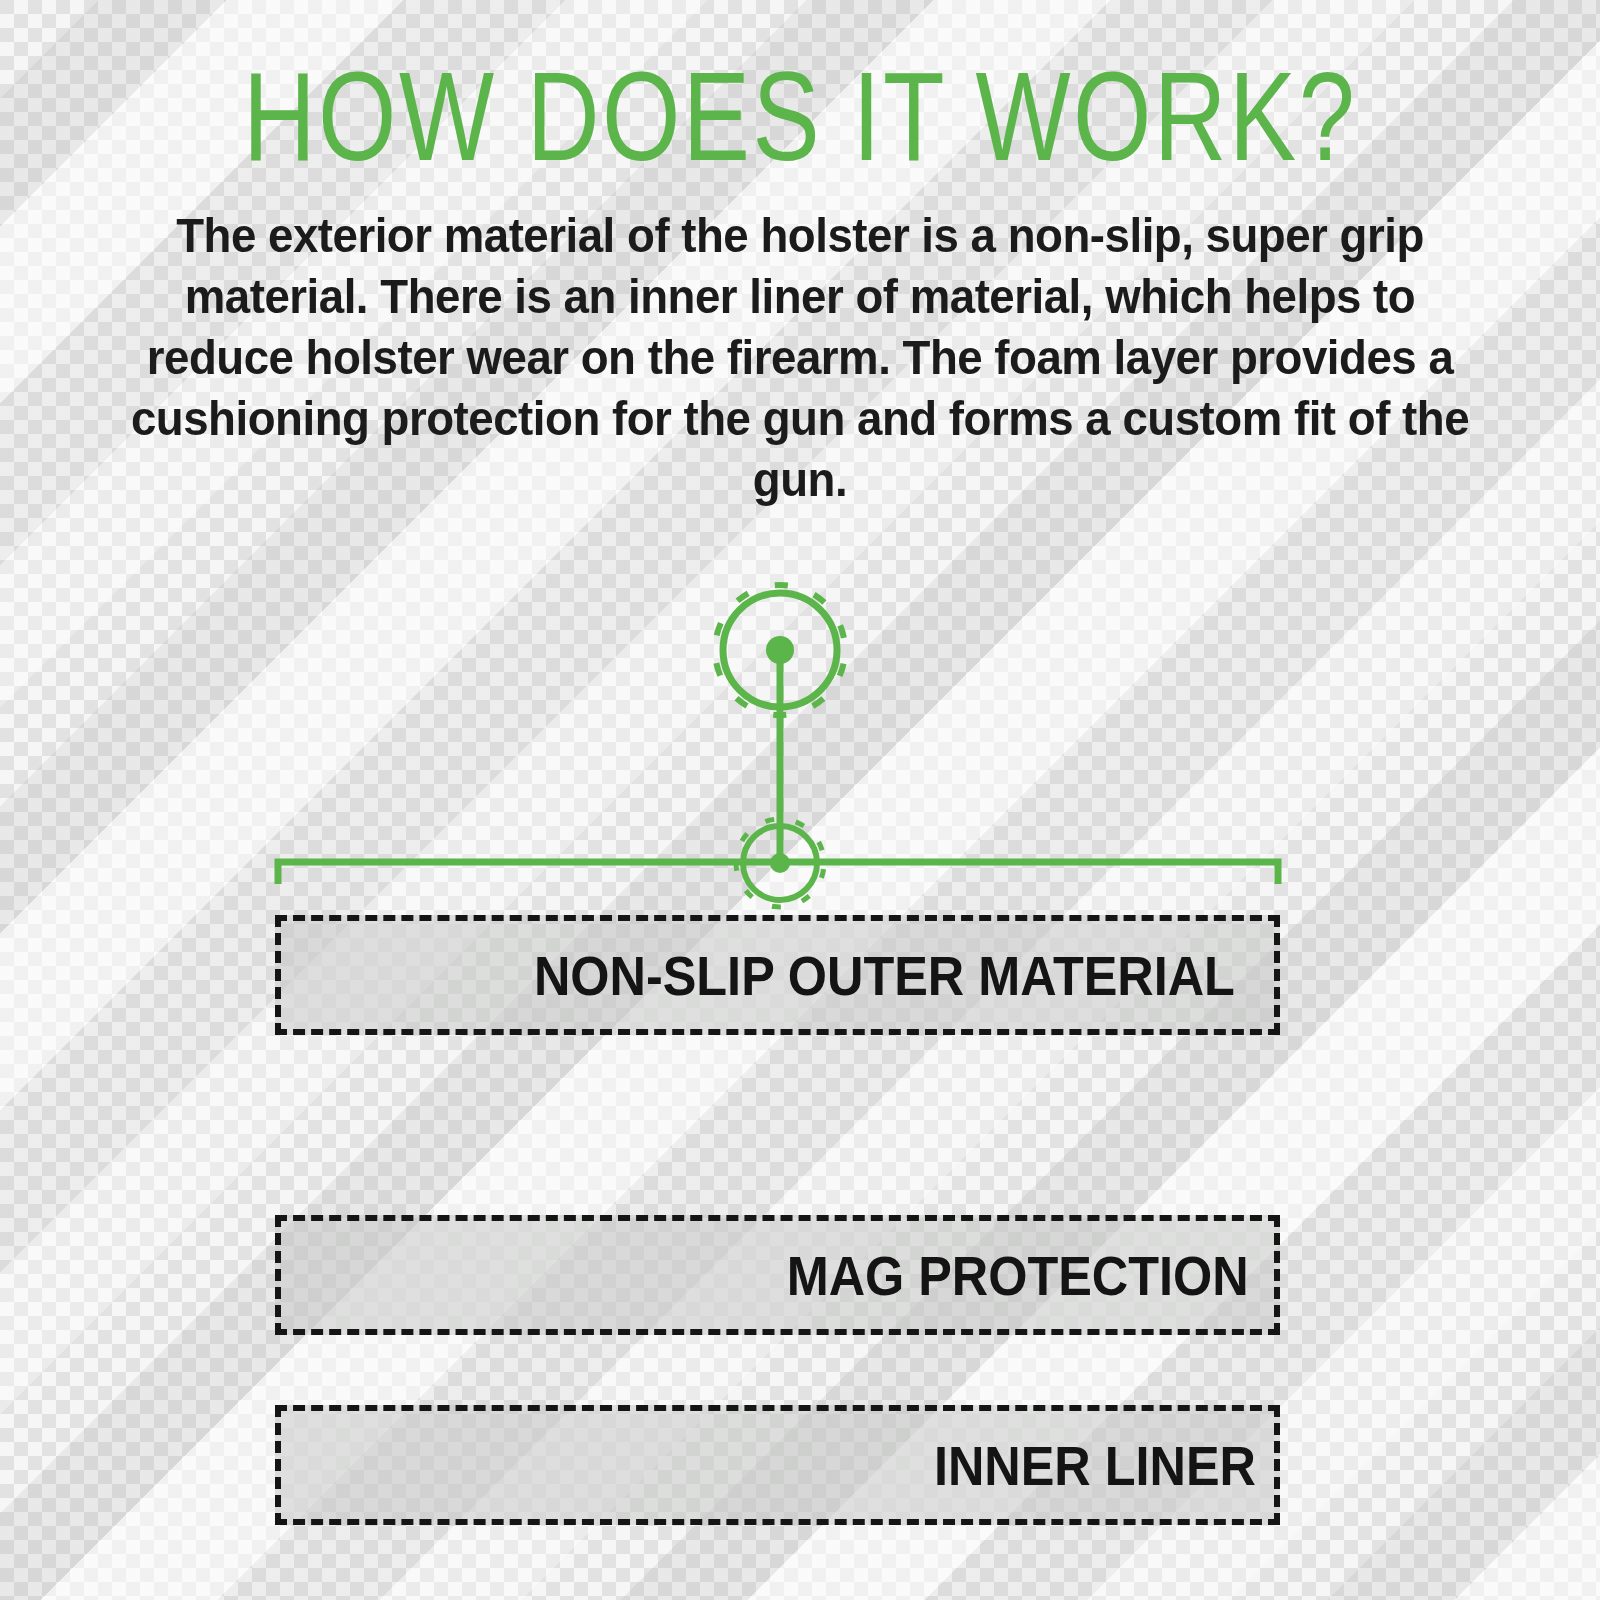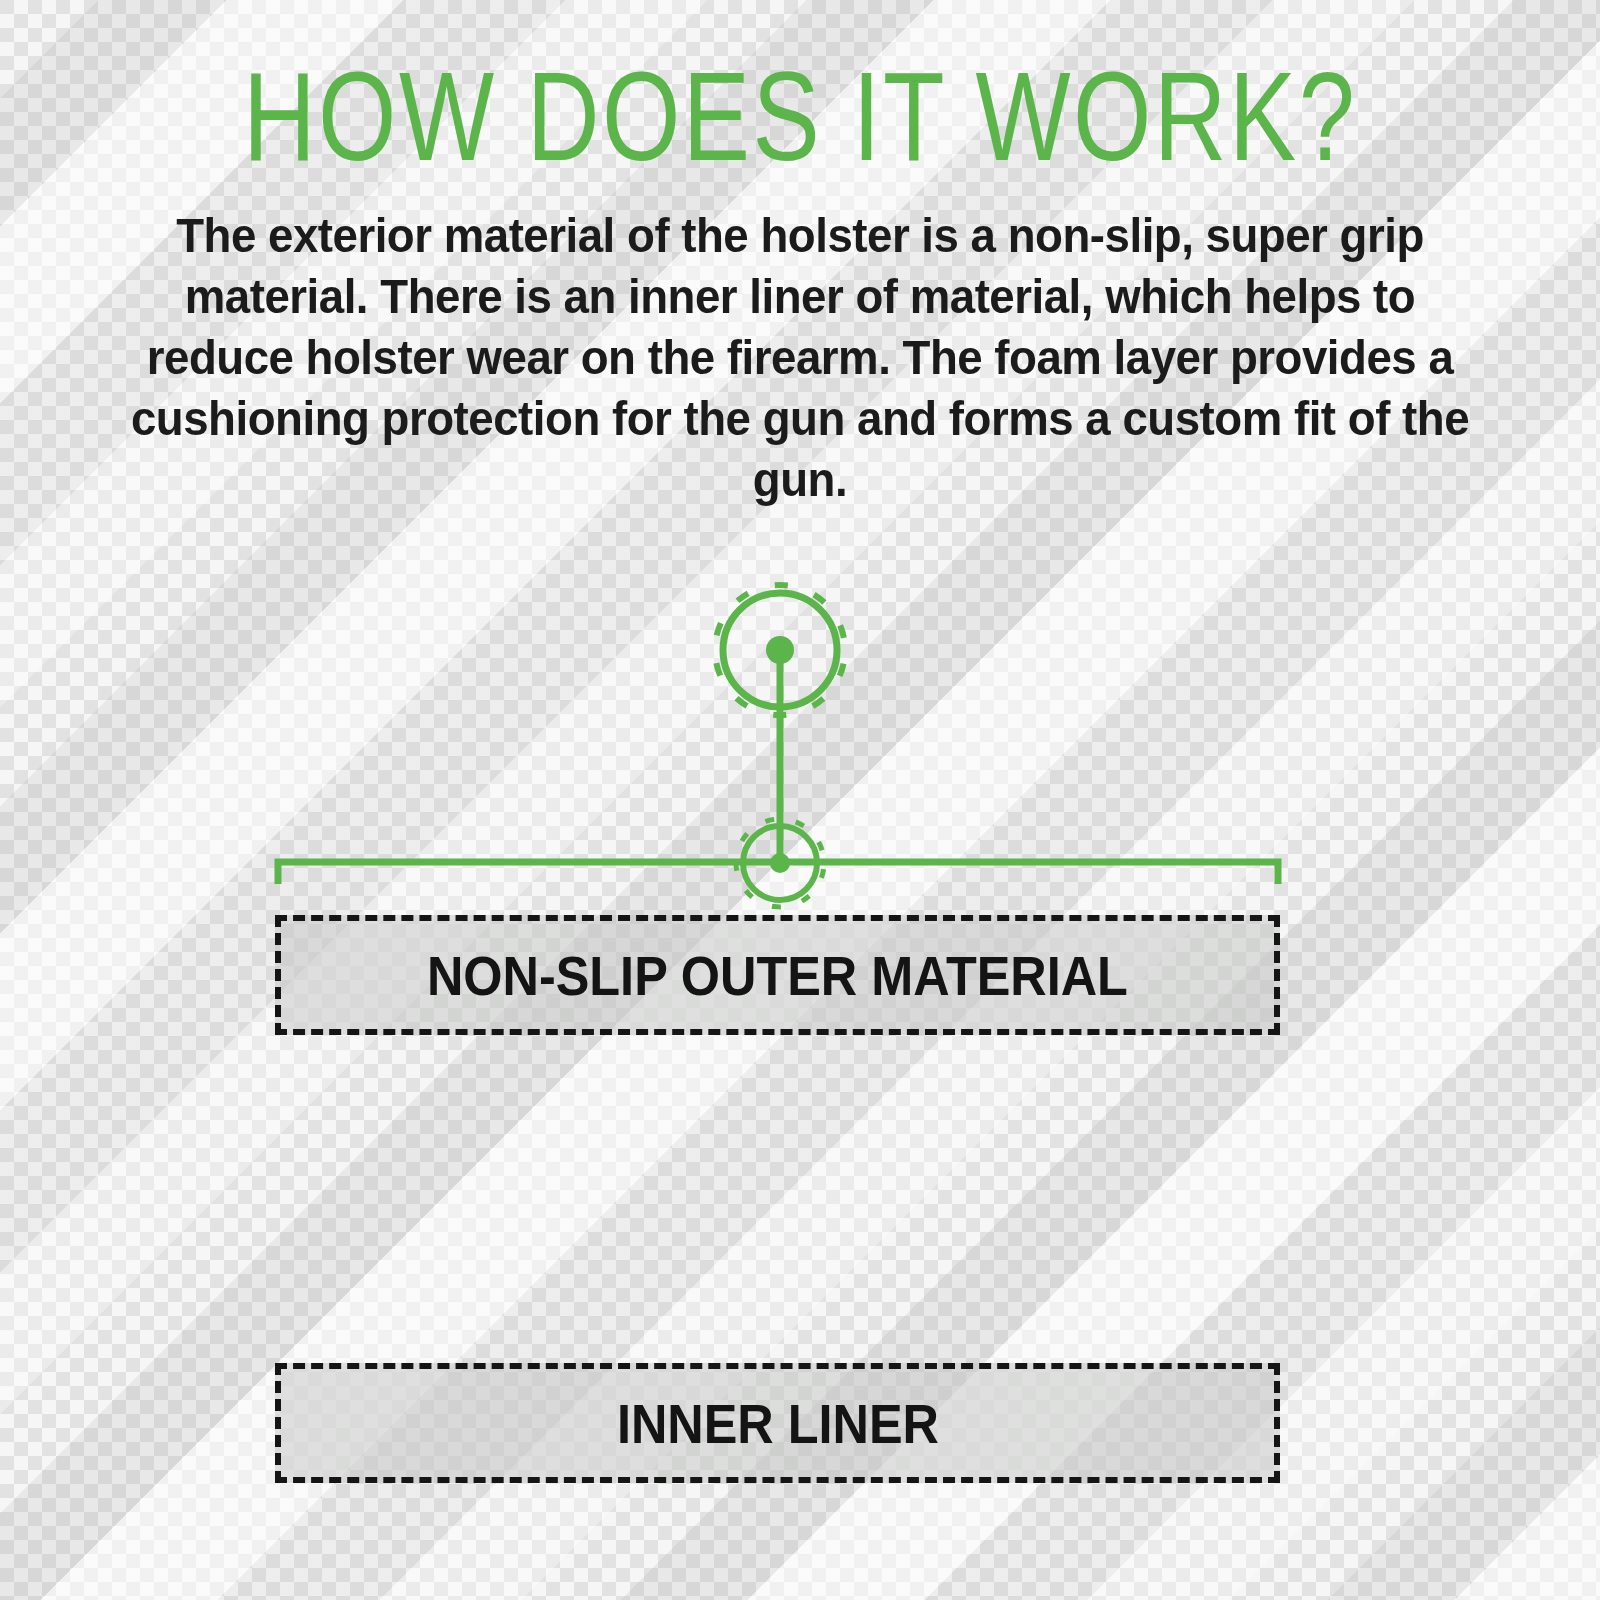--- a/index.html
+++ b/index.html
@@ -60,35 +60,35 @@
   .layer-box {
     position: absolute;
     left: 275px;
     width: 1005px;
     height: 120px;
     box-sizing: border-box;
     border: 6px dashed #151515;
     background: rgba(198,200,198,0.55);
     display: flex;
     align-items: center;
-    justify-content: center;
+    justify-content: flex-end;
   }
   .layer-box .label {
     font-size: 56px;
     font-weight: 700;
     letter-spacing: 0;
     color: #141414;
     transform: scaleX(0.90);
     transform-origin: 50% 50%;
     white-space: nowrap;
   }
   #layer-0 { top: 915px; }
   #layer-1 { top: 1064px; }
   #layer-2 { top: 1215px; }
-  #layer-3 { top: 1363px; }
+  #layer-3 { top: 1405px; }
 </style>
 </head>
 <body>
 
 <div class="page">
 
   <div class="title">HOW DOES IT WORK?</div>
 
   <div class="description">The exterior material of the holster is a non-slip, super grip material. There is an inner liner of material, which helps to reduce holster wear on the firearm. The foam layer provides a cushioning protection for the gun and forms a custom fit of the gun.</div>
 
@@ -109,18 +109,21 @@
       <circle cx="780" cy="863" r="44" fill="none" stroke="#5cb54a" stroke-width="5" stroke-dasharray="9 22" transform="rotate(8 780 863)"></circle>
       <circle cx="780" cy="863" r="10" fill="#5cb54a" stroke="none"></circle>
     </g>
   </svg>
 
   <div class="layer-box" id="layer-0">
     <span class="label">NON-SLIP OUTER MATERIAL</span>
   </div>
 
 
+  <div class="layer-box" id="layer-2">
+    <span class="label">MAG PROTECTION</span>
+  </div>
 
   <div class="layer-box" id="layer-3">
     <span class="label">INNER LINER</span>
   </div>
 
 </div>
 
 </body></html>

